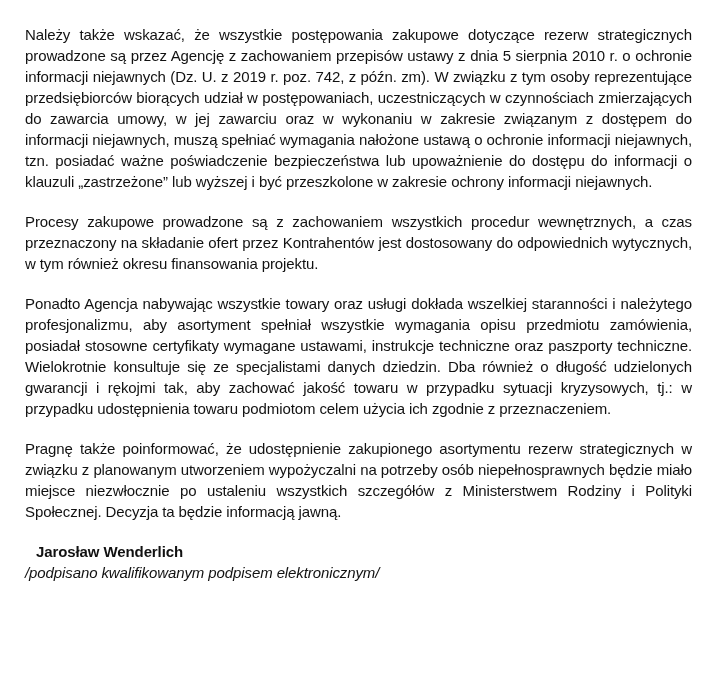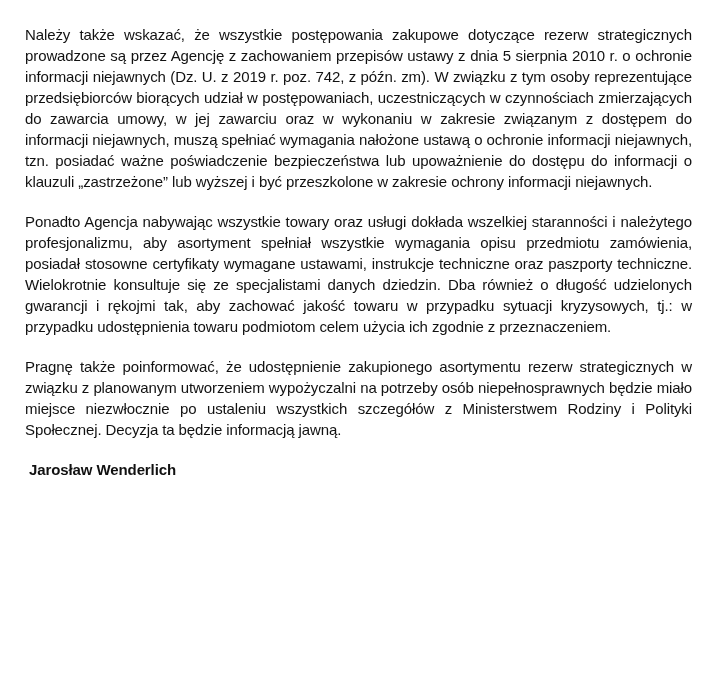--- a/index.html
+++ b/index.html
@@ -27,37 +27,39 @@
     text-align: justify;
   }
   .closing {
     margin: 38px 0 0 0;
     font-size: 15px;
     line-height: 21px;
     letter-spacing: -0.1px;
     text-align: left;
   }
   .sig-name {
-    margin: 19px 0 0 4px;
+    margin: 19px 0 0 11px;
     font-size: 15px;
     line-height: 21px;
     letter-spacing: -0.1px;
     font-weight: bold;
     text-align: left;
   }
   .sig-note {
     margin: 0;
     font-size: 15px;
     line-height: 21px;
     letter-spacing: -0.1px;
     font-style: italic;
     text-align: left;
   }
 </style>
 </head>
 <body>
 
 <div class="page">
   <p class="para">Należy także wskazać, że wszystkie postępowania zakupowe dotyczące rezerw strategicznych prowadzone są przez Agencję z zachowaniem przepisów ustawy z dnia 5&nbsp;sierpnia&nbsp;2010&nbsp;r. o ochronie informacji niejawnych (Dz. U. z 2019 r. poz. 742, z późn. zm). W związku z tym osoby reprezentujące przedsiębiorców biorących udział w&nbsp;postępowaniach, uczestniczących w czynnościach zmierzających do zawarcia umowy, w jej zawarciu oraz w wykonaniu w zakresie związanym z dostępem do informacji niejawnych, muszą spełniać wymagania nałożone ustawą o ochronie informacji niejawnych, tzn. posiadać ważne poświadczenie bezpieczeństwa lub upoważnienie do dostępu do informacji o klauzuli „zastrzeżone” lub wyższej i być przeszkolone w zakresie ochrony informacji niejawnych.</p>
+  <p class="para">Procesy zakupowe prowadzone są z zachowaniem wszystkich procedur wewnętrznych, a&nbsp;czas przeznaczony na składanie ofert przez Kontrahentów jest dostosowany do odpowiednich wytycznych, w tym również okresu finansowania projektu.</p>
   <p class="para">Ponadto Agencja nabywając wszystkie towary oraz usługi dokłada wszelkiej staranności i&nbsp;należytego profesjonalizmu, aby asortyment spełniał wszystkie wymagania opisu przedmiotu zamówienia, posiadał stosowne certyfikaty wymagane ustawami, instrukcje techniczne oraz paszporty techniczne. Wielokrotnie konsultuje się ze specjalistami danych dziedzin. Dba również o długość udzielonych gwarancji i rękojmi tak, aby zachować jakość towaru w przypadku sytuacji kryzysowych, tj.: w przypadku udostępnienia towaru podmiotom celem użycia ich zgodnie z przeznaczeniem.</p>
   <p class="para">Pragnę także poinformować, że udostępnienie zakupionego asortymentu rezerw strategicznych w związku z planowanym utworzeniem wypożyczalni na potrzeby osób niepełnosprawnych będzie miało miejsce niezwłocznie po ustaleniu wszystkich szczegółów z Ministerstwem Rodziny i Polityki Społecznej. Decyzja ta będzie informacją jawną.</p>
   <p class="sig-name">Jarosław Wenderlich</p>
+  <p class="sig-note">/podpisano kwalifikowanym podpisem elektronicznym/</p>
 </div>
 
 </body></html>

